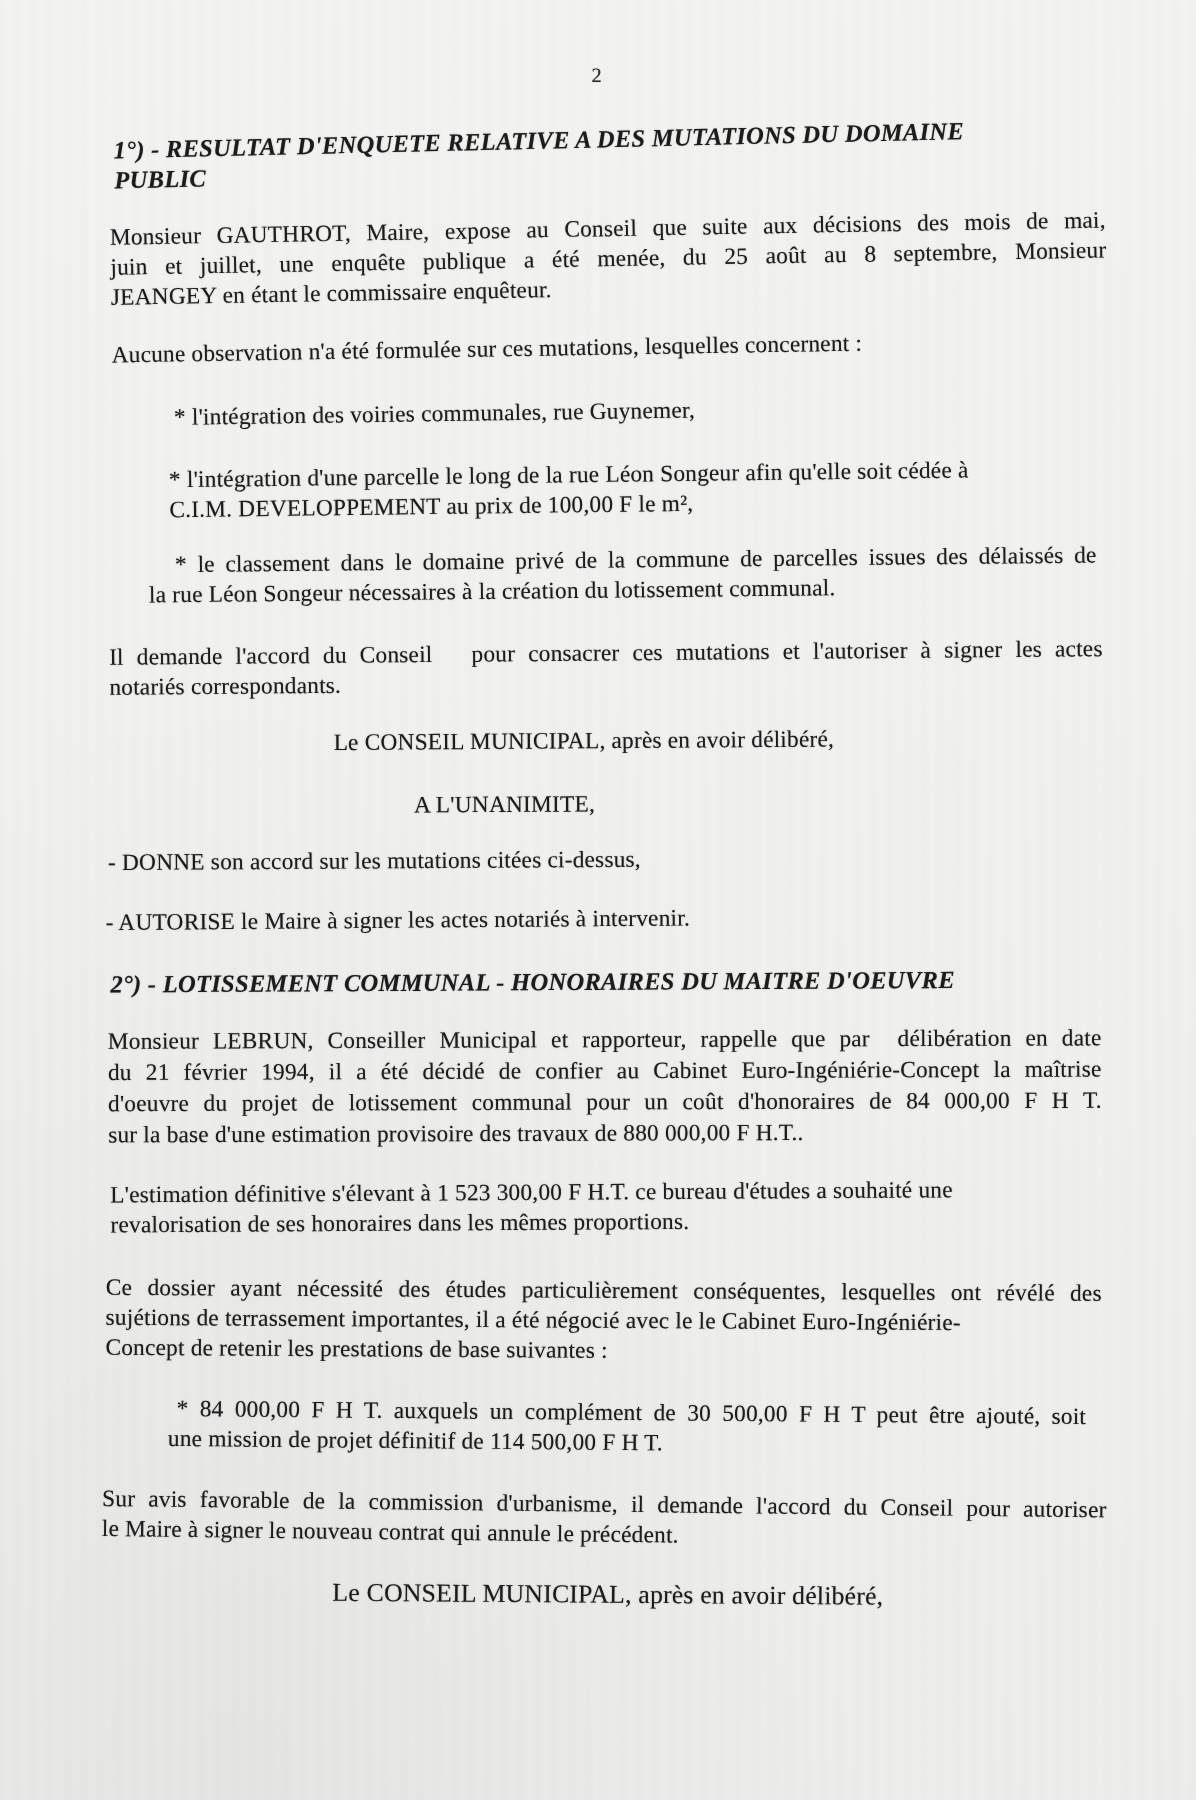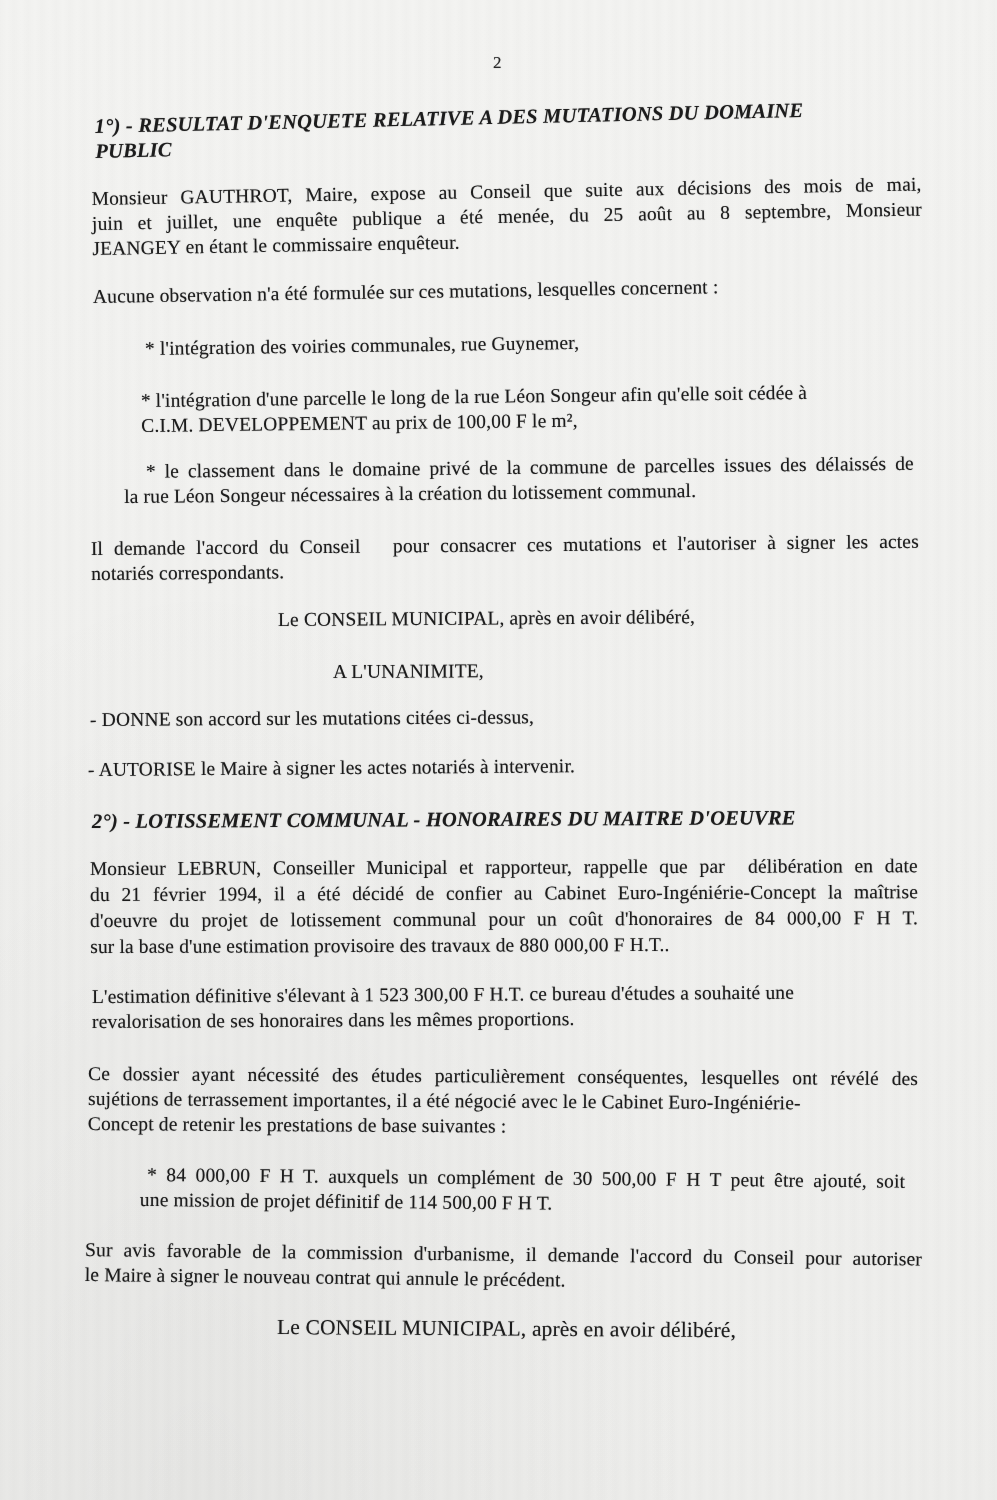--- a/index.html
+++ b/index.html
@@ -79,21 +79,21 @@
 
   <div class="blk" style="left:91px; top:536px; width:828px; transform:rotate(-0.5deg);">
     <div class="line j">Il demande l'accord du Conseil   pour consacrer ces mutations et l'autoriser à signer les actes</div>
     <div class="line">notariés correspondants.</div>
   </div>
 
   <div class="blk" style="left:278px; top:607px; transform:rotate(-0.4deg);">
     <div class="line">Le CONSEIL MUNICIPAL, après en avoir délibéré,</div>
   </div>
 
-  <div class="blk" style="left:333px; top:659px; transform:rotate(-0.3deg);">
+  <div class="blk" style="left:345px; top:659px; transform:rotate(-0.3deg);">
     <div class="line">A L'UNANIMITE,</div>
   </div>
 
   <div class="blk" style="left:90px; top:707px; transform:rotate(-0.35deg);">
     <div class="line">- DONNE son accord sur les mutations citées ci-dessus,</div>
   </div>
 
   <div class="blk" style="left:88px; top:757px; transform:rotate(-0.45deg);">
     <div class="line">- AUTORISE le Maire à signer les actes notariés à intervenir.</div>
   </div>

